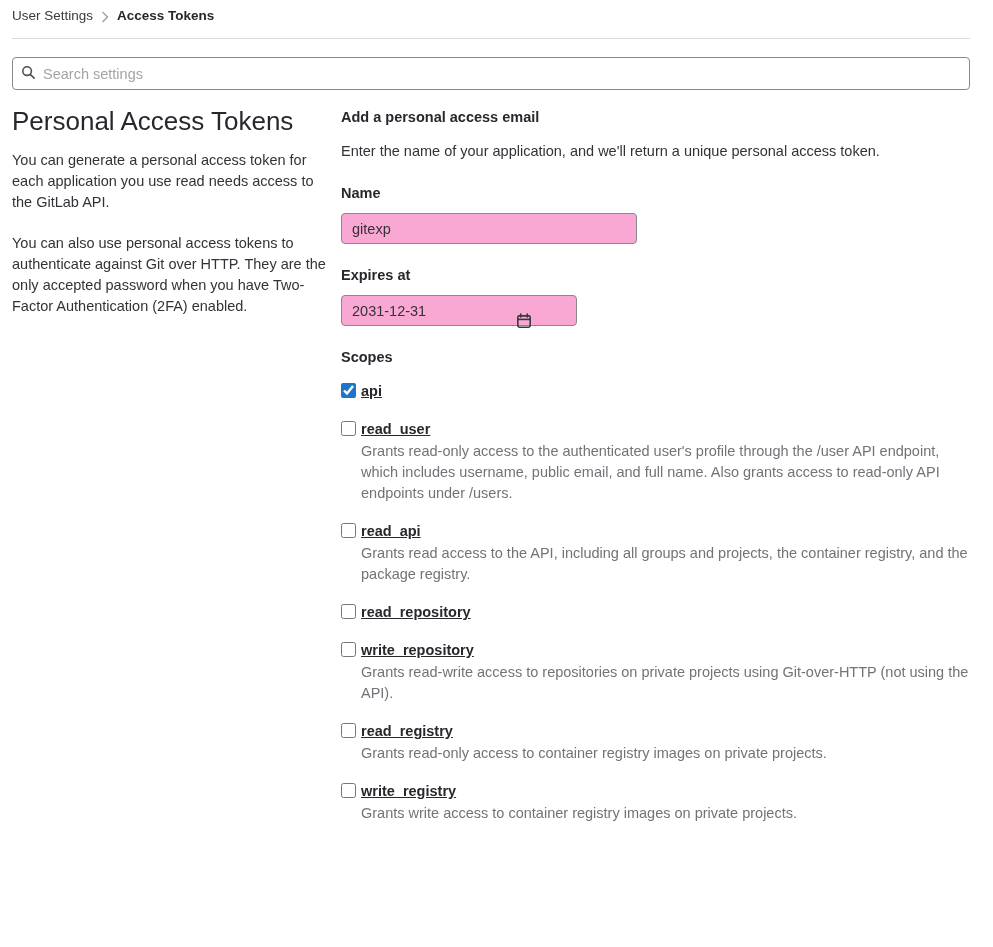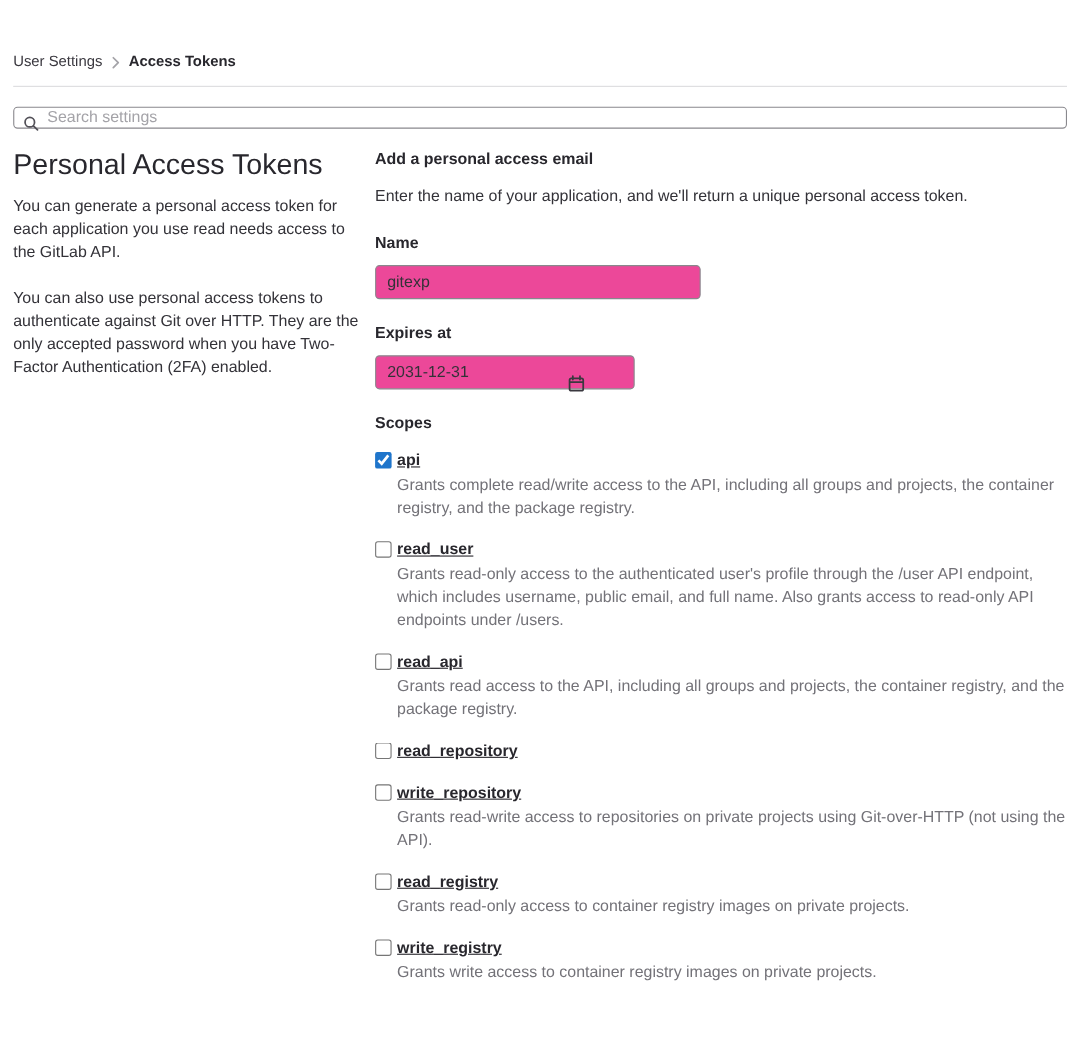--- a/index.html
+++ b/index.html
@@ -12,55 +12,55 @@
     --placeholder:#a4a3a8;
   }
   *{box-sizing:border-box;}
   html,body{margin:0;padding:0;background:#ffffff;}
   body{
     width:993px;height:947px;overflow:hidden;
     font-family:"Liberation Sans","DejaVu Sans",sans-serif;
     color:var(--text-primary);
     font-size:14.5px;line-height:21px;
   }
-  .container{padding:0 23px 0 12px;margin-top:40px;}
+  .container{padding:0 23px 0 12px;}
 
   
   .breadcrumb{display:flex;align-items:center;gap:8px;padding-top:8px;font-size:13.5px;line-height:16px;}
   .breadcrumb a{color:#3a383f;text-decoration:none;cursor:pointer;}
   .breadcrumb .sep{color:#a4a3a8;font-size:13px;display:inline-flex;align-items:center;margin-top:1px;}
   .breadcrumb .current{font-weight:bold;color:var(--text-heading);}
 
   .top-divider{border:0;border-top:1px solid var(--divider);margin:14px 0 0 0;}
 
   
   .search-wrap{position:relative;margin-top:18px;}
   .search-wrap svg{position:absolute;left:9px;top:8px;}
   .search-input{
-    width:100%;height:20px;border:1px solid var(--border-input);border-radius:4px;
+    width:100%;height:33px;border:1px solid var(--border-input);border-radius:4px;
     padding:0 10px 0 30px;font-size:14.5px;color:var(--text-primary);outline:none;
     font-family:inherit;background:#fff;
   }
   .search-input::placeholder{color:var(--placeholder);}
 
   
   .columns{display:flex;margin-top:18px;}
   .col-left{width:318px;flex-shrink:0;margin-right:11px;}
   .col-right{flex:1;min-width:0;}
 
   .page-title{font-size:26px;line-height:26px;font-weight:normal;color:var(--text-heading);margin:0 0 16px 0;}
   .col-left p{margin:0 0 20px 0;color:var(--text-primary);}
 
   .form-title{font-weight:bold;color:var(--text-heading);margin:0;line-height:19px;}
   .form-desc{margin:14px 0 0 0;}
 
   .field-label{display:block;font-weight:bold;color:var(--text-heading);margin-top:22px;line-height:19px;}
   .text-input{
     display:block;margin-top:10px;height:31px;border:1px solid var(--border-input);border-radius:4px;
-    padding:0 10px;font-size:14.5px;font-family:inherit;color:var(--text-primary);outline:none;background:#ec4899;
+    padding:0 10px;font-size:14.5px;font-family:inherit;color:var(--text-primary);outline:none;background:#f9a8d4;
   }
   .name-input{width:296px;}
   .expires-wrap{position:relative;width:201px;}
   .expires-input{width:236px;padding-right:36px;}
   .calendar-btn{
     position:absolute;right:1px;top:11px;width:34px;height:29px;border:0;background:transparent;
     display:flex;align-items:center;justify-content:center;cursor:pointer;padding:0;
   }
 
   .scopes-label{margin-top:22px;}
@@ -125,21 +125,20 @@
         </button>
       </div>
 
       <label class="field-label scopes-label">Scopes</label>
 
       <div class="scope-list">
 
         <div class="scope-item">
           <input type="checkbox" checked="checked" style="">
           <div class="scope-name">api</div>
-          <div class="scope-desc">Grants complete read/write access to the API, including all groups and projects, the container registry, and the package registry.</div>
         </div>
 
         <div class="scope-item">
           <input type="checkbox" style="">
           <div class="scope-name">read_user</div>
           <div class="scope-desc">Grants read-only access to the authenticated user's profile through the /user API endpoint, which includes username, public email, and full name. Also grants access to read-only API endpoints under /users.</div>
         </div>
 
         <div class="scope-item">
           <input type="checkbox" style="">

